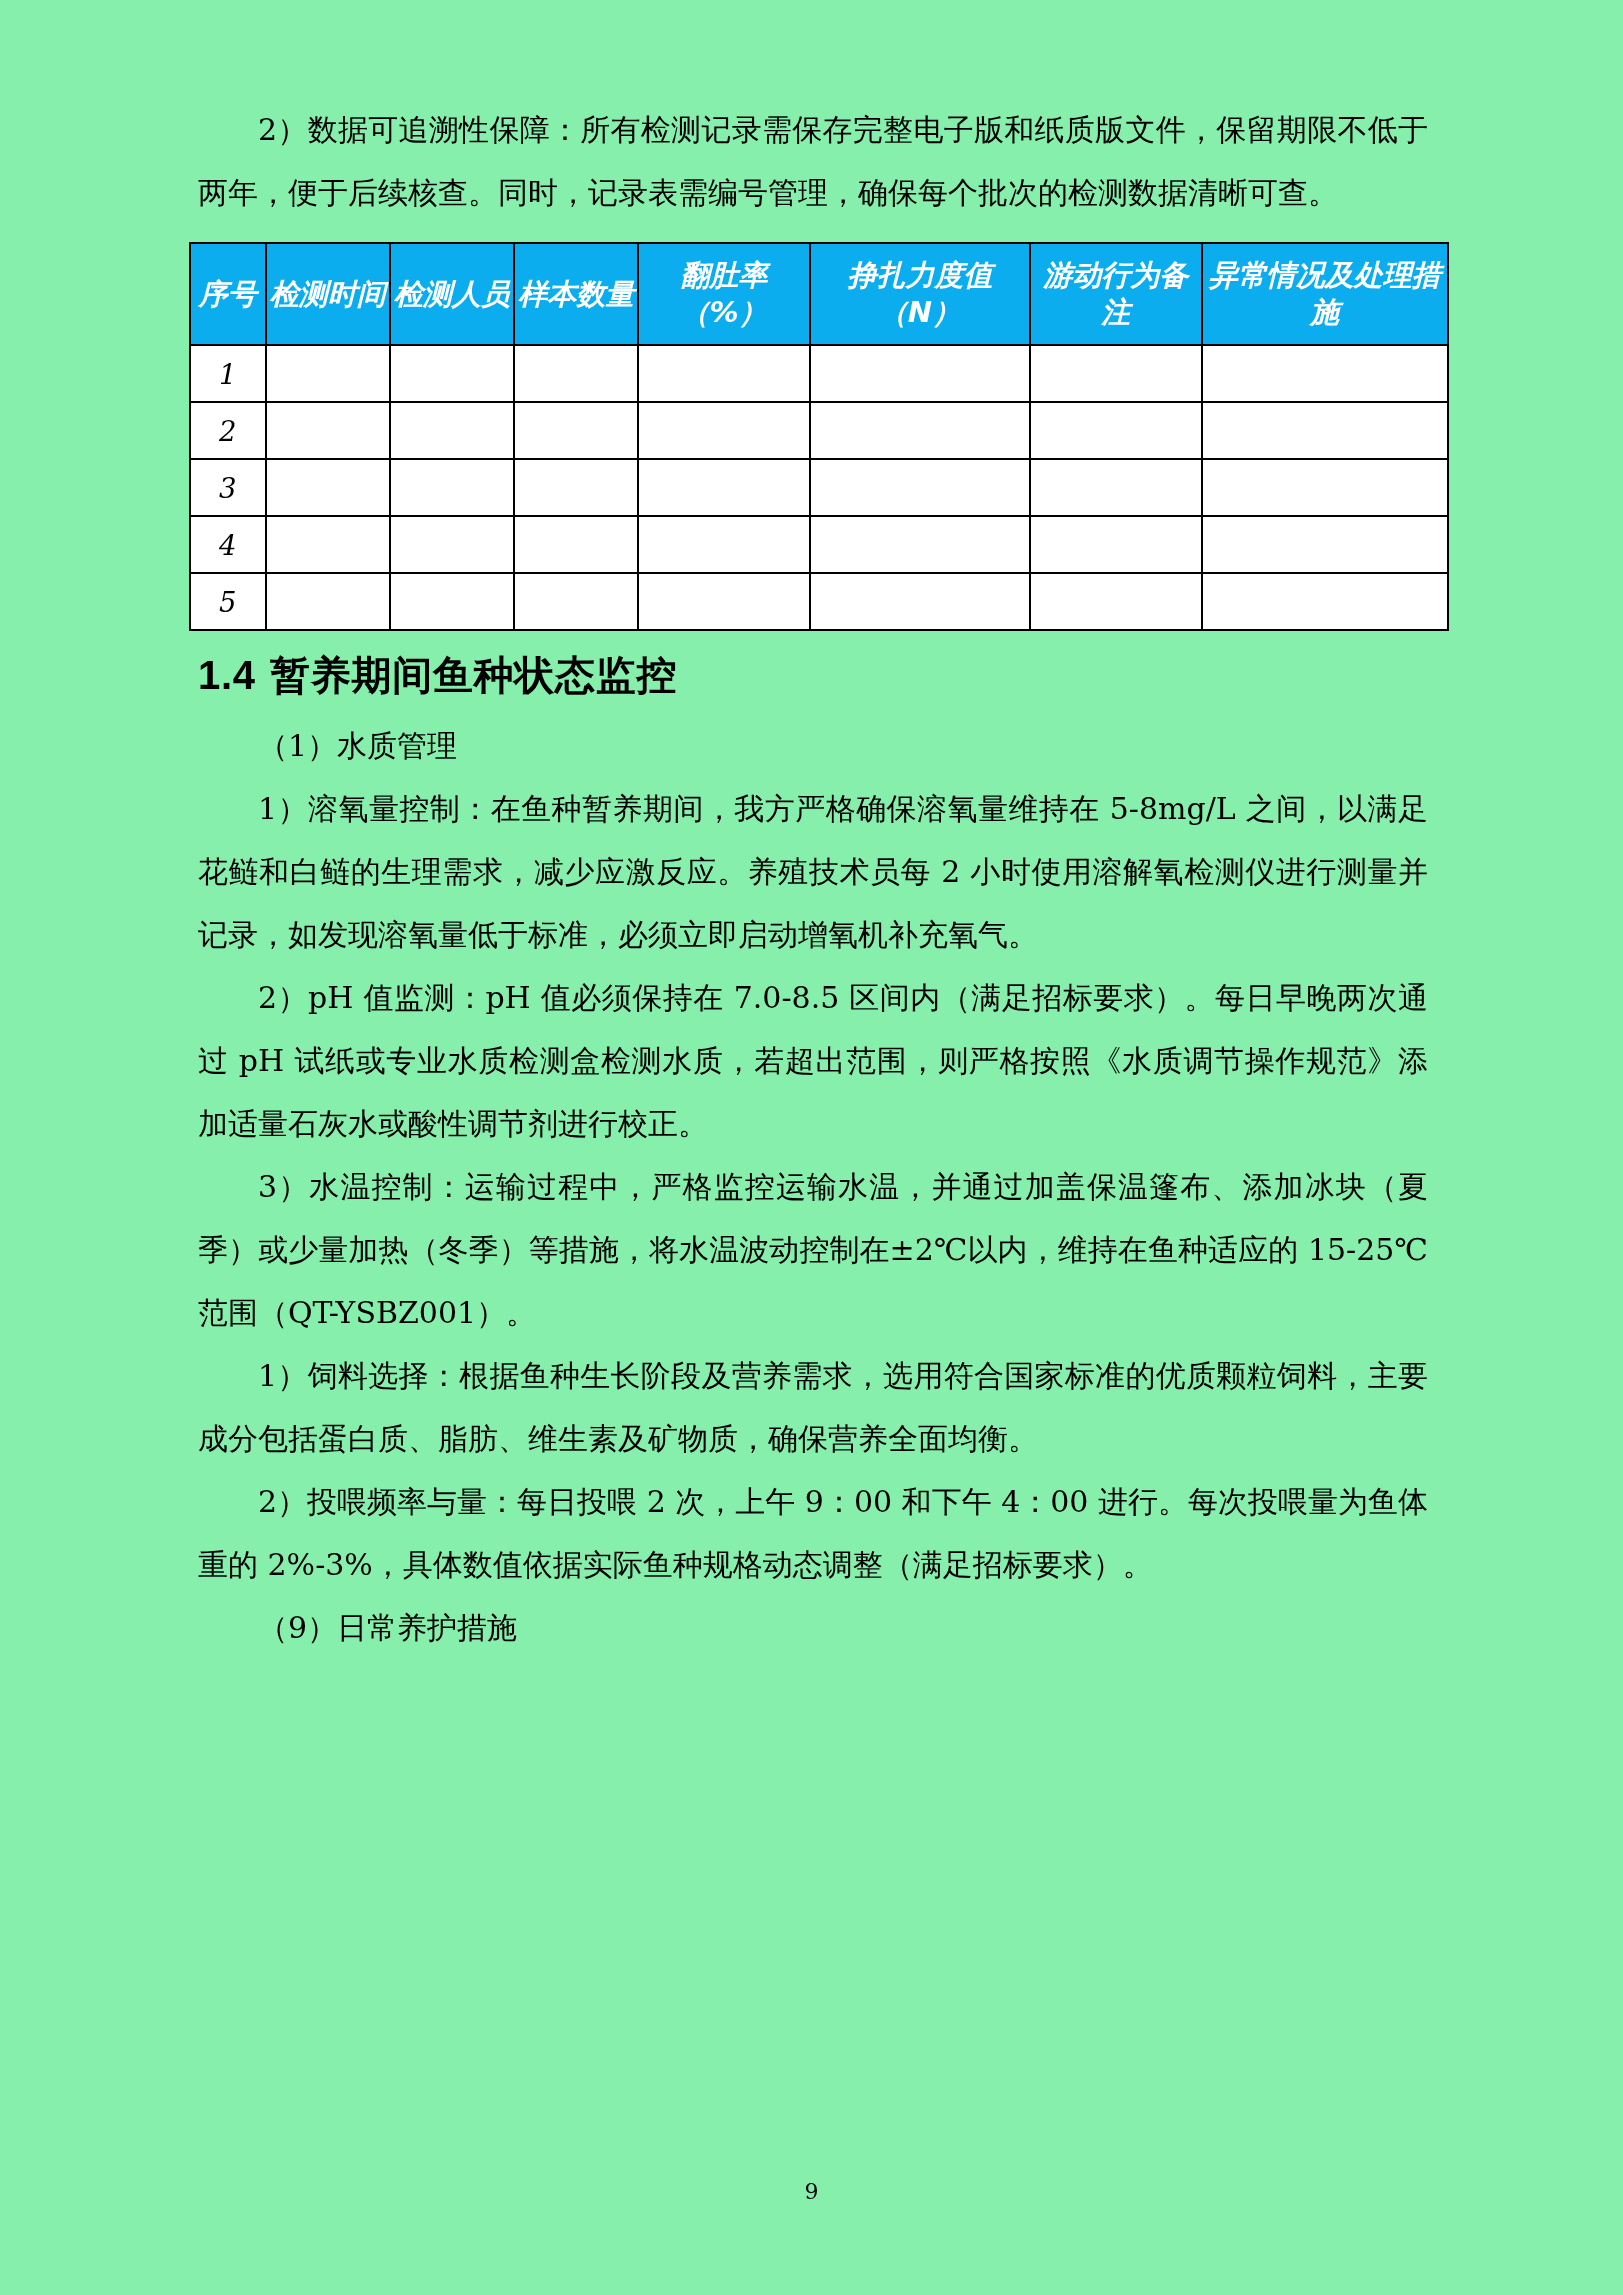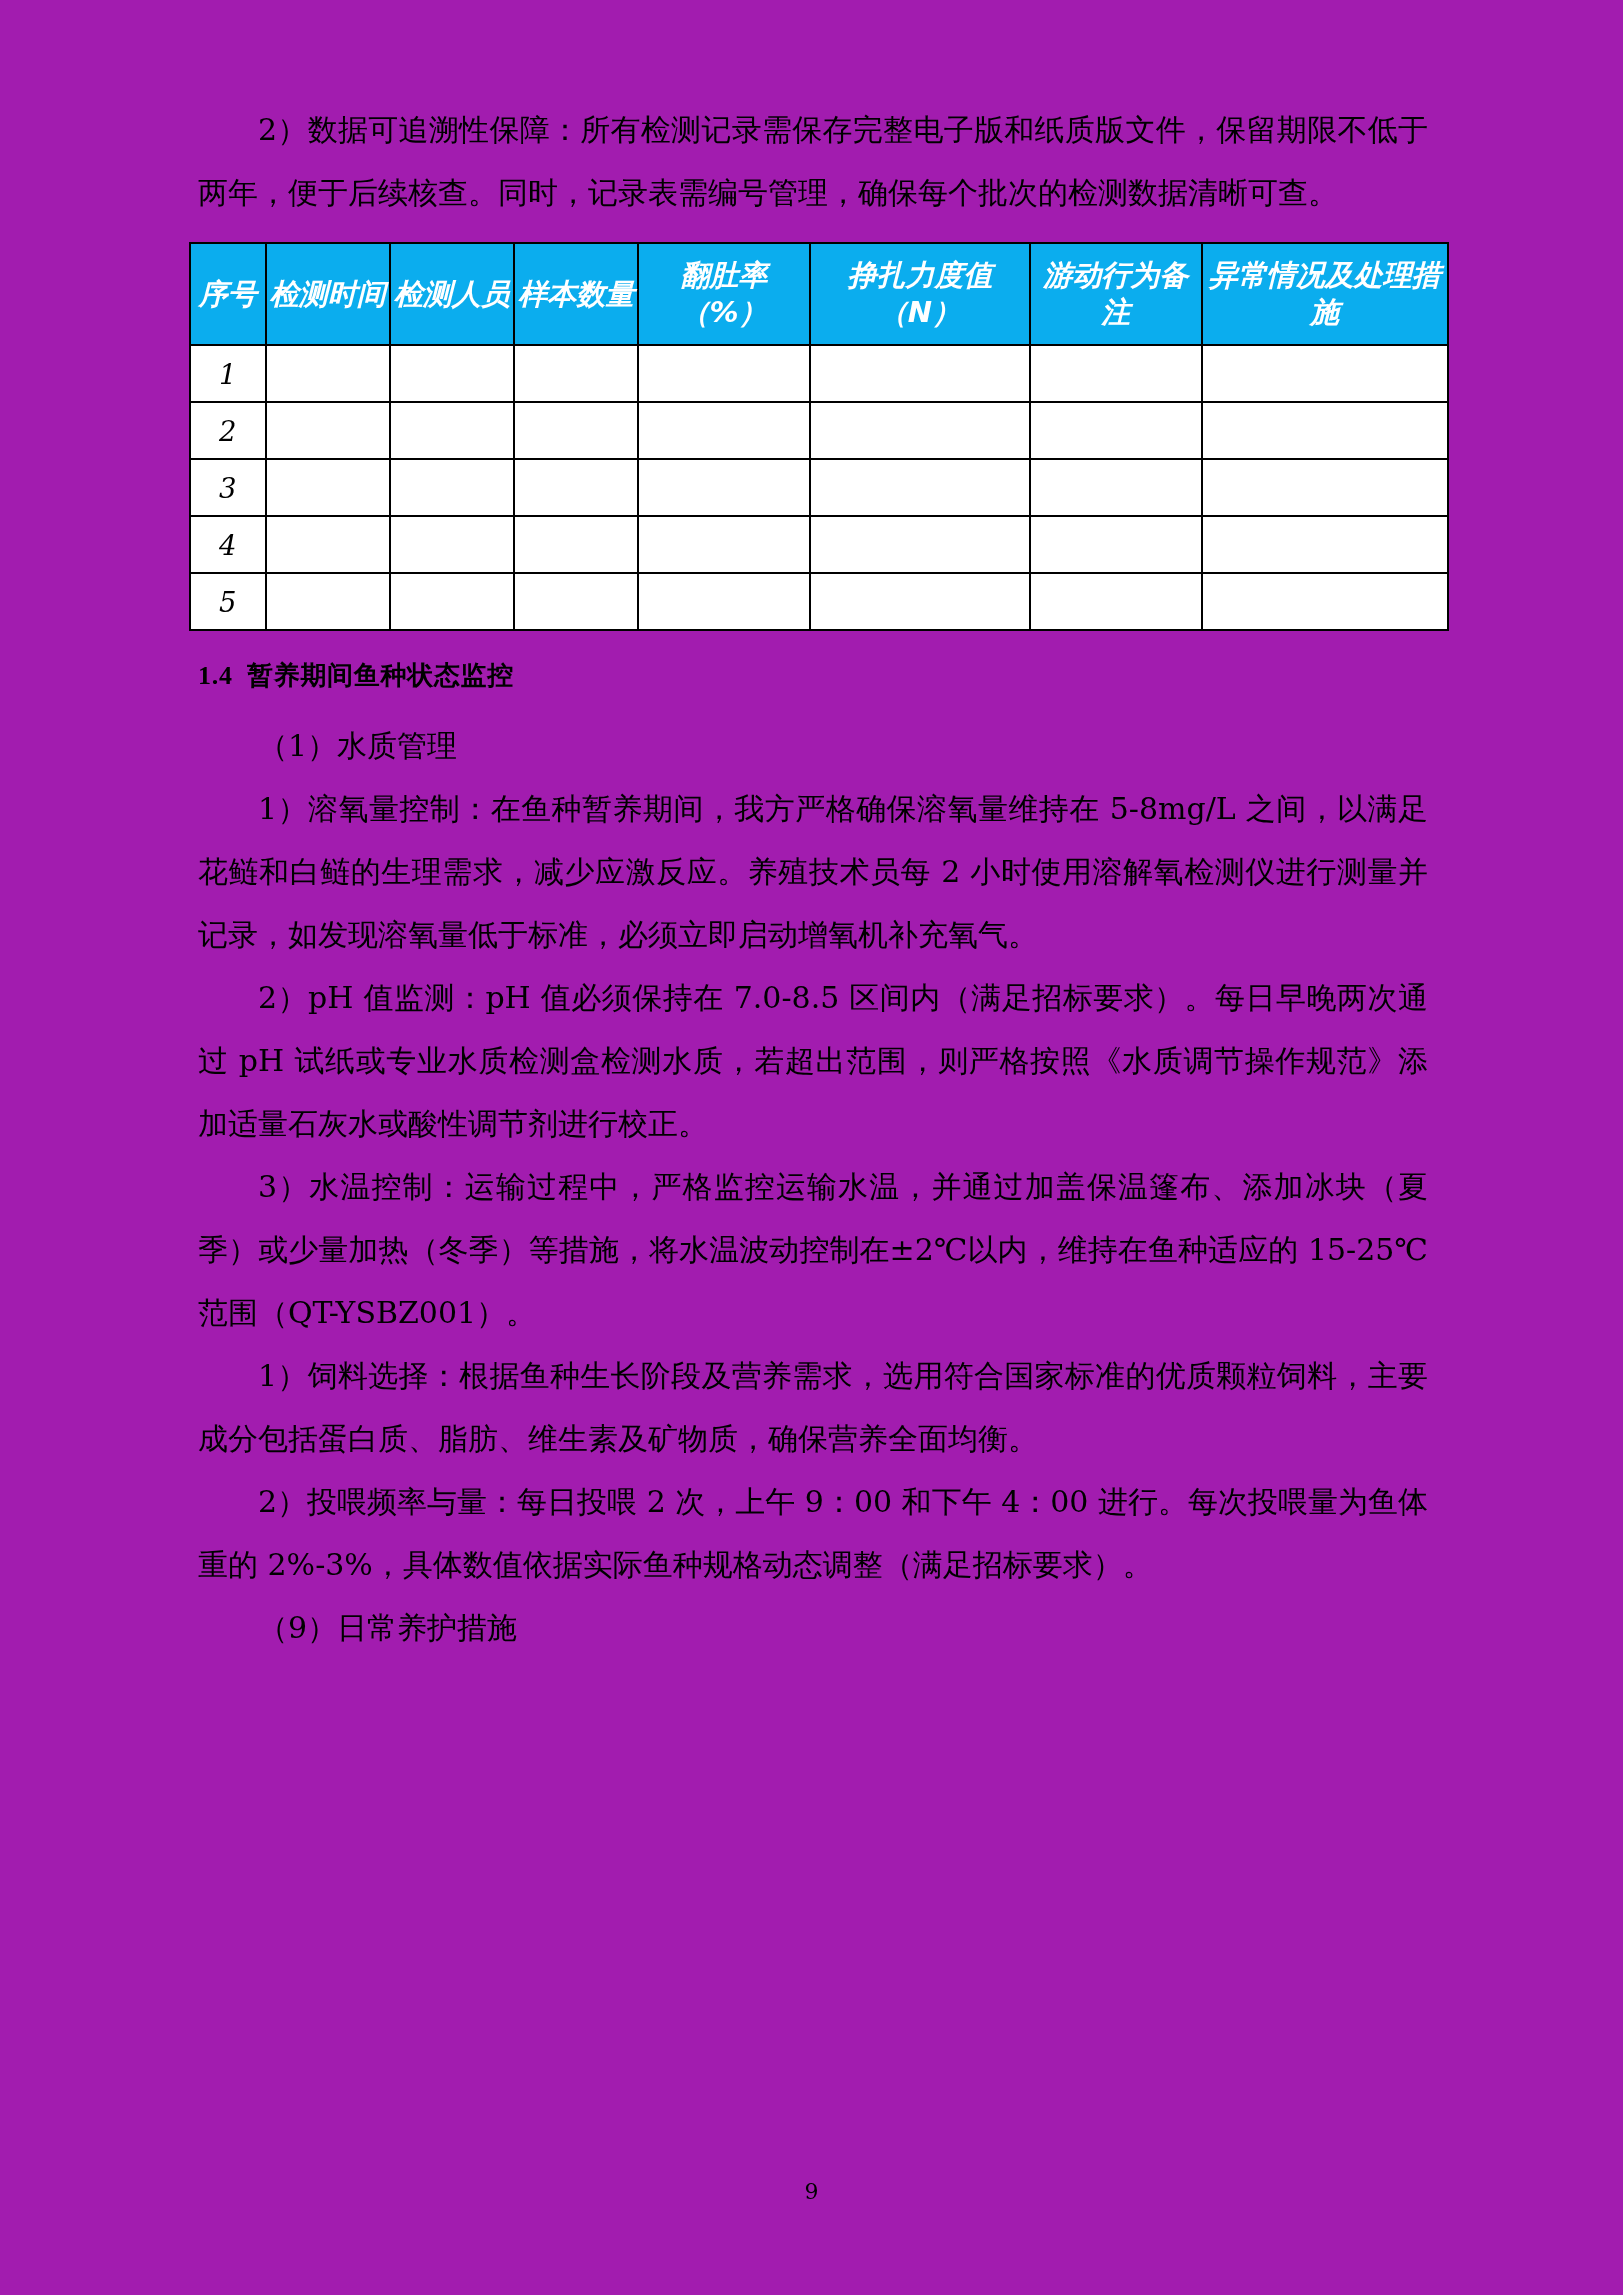--- a/index.html
+++ b/index.html
@@ -7,21 +7,21 @@
     padding: 0;
     background: #ffffff;
   }
   body {
     font-family: "DejaVu Serif", serif;
   }
   .page {
     position: relative;
     width: 1623px;
     height: 2295px;
-    background: #a21caf;
+    background: #86efac;
     box-sizing: border-box;
     overflow: hidden;
   }
   .content {
     position: absolute;
     left: 198px;
     top: 98px;
     width: 1230px;
   }
 
@@ -33,22 +33,22 @@
     color: #000000;
     text-align: justify;
     text-justify: inter-ideograph;
     text-indent: 60px;
     margin: 0 0 0 0;
     letter-spacing: 0px;
   }
 
   
   .heading {
-    font-family: Liberation Serif, serif;
-    font-size: 26px;
+    font-family: Liberation Sans, sans-serif;
+    font-size: 40px;
     font-weight: bold;
     line-height: 65px;
     color: #000000;
     margin: 11.8px 0 6.5px 0;
     text-indent: 0;
     letter-spacing: 0.7px;
   }
   .heading .hnum { margin-right: 14.4px; }
 
   

